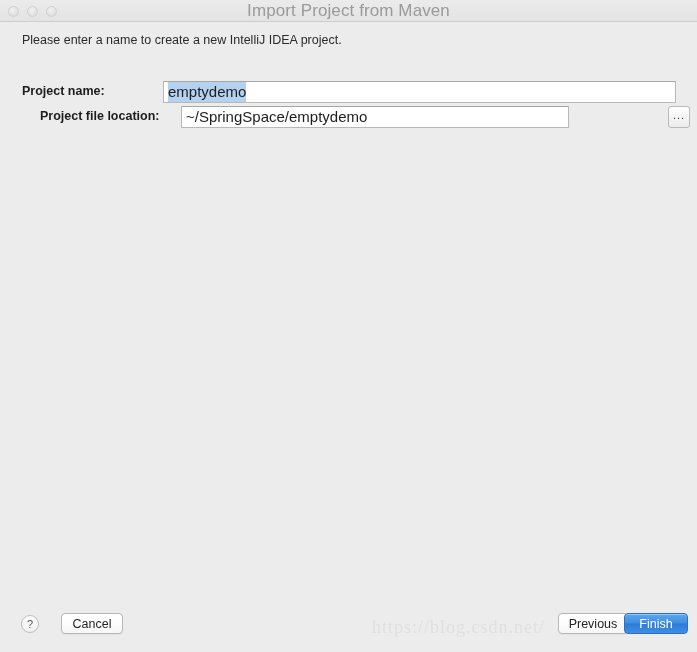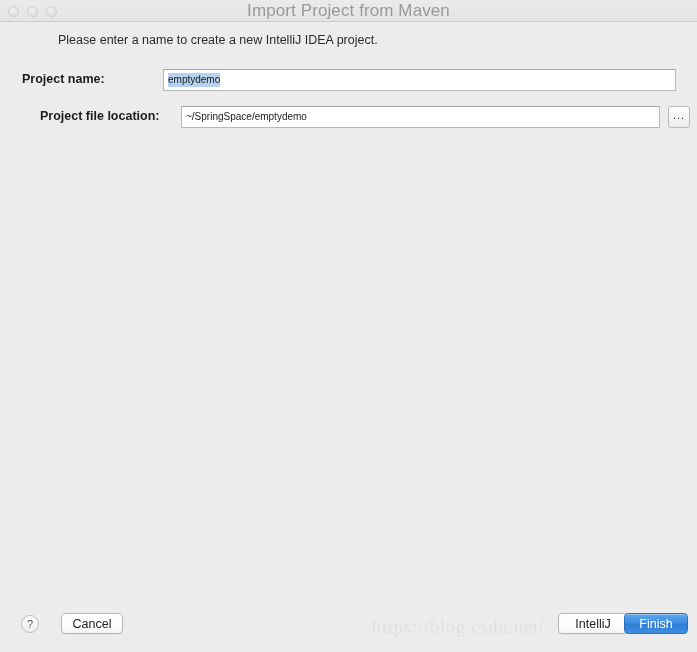--- a/index.html
+++ b/index.html
@@ -62,21 +62,20 @@
     height: 629px;
     background: #ececec;
   }
   .intro-text {
     position: absolute;
     left: 22px;
     top: 10px;
     font-size: 12.5px;
     color: #2b2b2b;
     white-space: nowrap;
-    margin-left: 36px;
   }
 
   .field-row {
     position: absolute;
     height: 22px;
   }
   .field-label {
     position: absolute;
     font-size: 12.5px;
     font-weight: bold;
@@ -85,42 +84,42 @@
     top: 3px;
   }
   .text-input {
     position: absolute;
     height: 22px;
     box-sizing: border-box;
     background: #ffffff;
     border: 1px solid #b8b8b8;
     border-top-color: #a6a6a6;
     border-radius: 1px;
-    font-size: 10px;
+    font-size: 15px;
     color: #1d1d1d;
     padding: 0 4px;
     line-height: 20px;
     white-space: nowrap;
     overflow: hidden;
   }
   .sel {
     background: #b4d2f0;
     color: #1d1d1d;
     padding: 1px 0 2px 0;
   }
 
   
-  #row-project-name { left: 0; top: 46px; width: 568px; }
+  #row-project-name { left: 0; top: 58px; width: 568px; }
   #row-project-name .field-label { left: 22px; }
   #row-project-name .text-input { left: 163px; width: 513px; }
 
   
   #row-project-location { left: 18px; top: 83px; width: 697px; }
   #row-project-location .field-label { left: 22px; }
-  #row-project-location .text-input { left: 163px; width: 479px; }
+  #row-project-location .text-input { left: 163px; width: 388px; }
 
   .browse-button {
     position: absolute;
     left: 650px;
     top: 0px;
     width: 22px;
     height: 22px;
     box-sizing: border-box;
     background: linear-gradient(to bottom, #ffffff 0%, #f4f4f4 55%, #ececec 100%);
     border: 1px solid #b9b9b9;
@@ -228,15 +227,15 @@
     <div class="browse-button">...</div>
   </div>
 
 </div>
 
 <div class="watermark">https://blog.csdn.net/</div>
 
 <div class="button-bar">
   <div class="help-button">?</div>
   <div class="btn btn-plain" id="cancel-button">Cancel</div>
-  <div class="btn btn-plain" id="previous-button">IntelliJ</div>
+  <div class="btn btn-plain" id="previous-button">Previous</div>
   <div class="btn btn-primary" id="finish-button">Finish</div>
 </div>
 
 </body></html>

